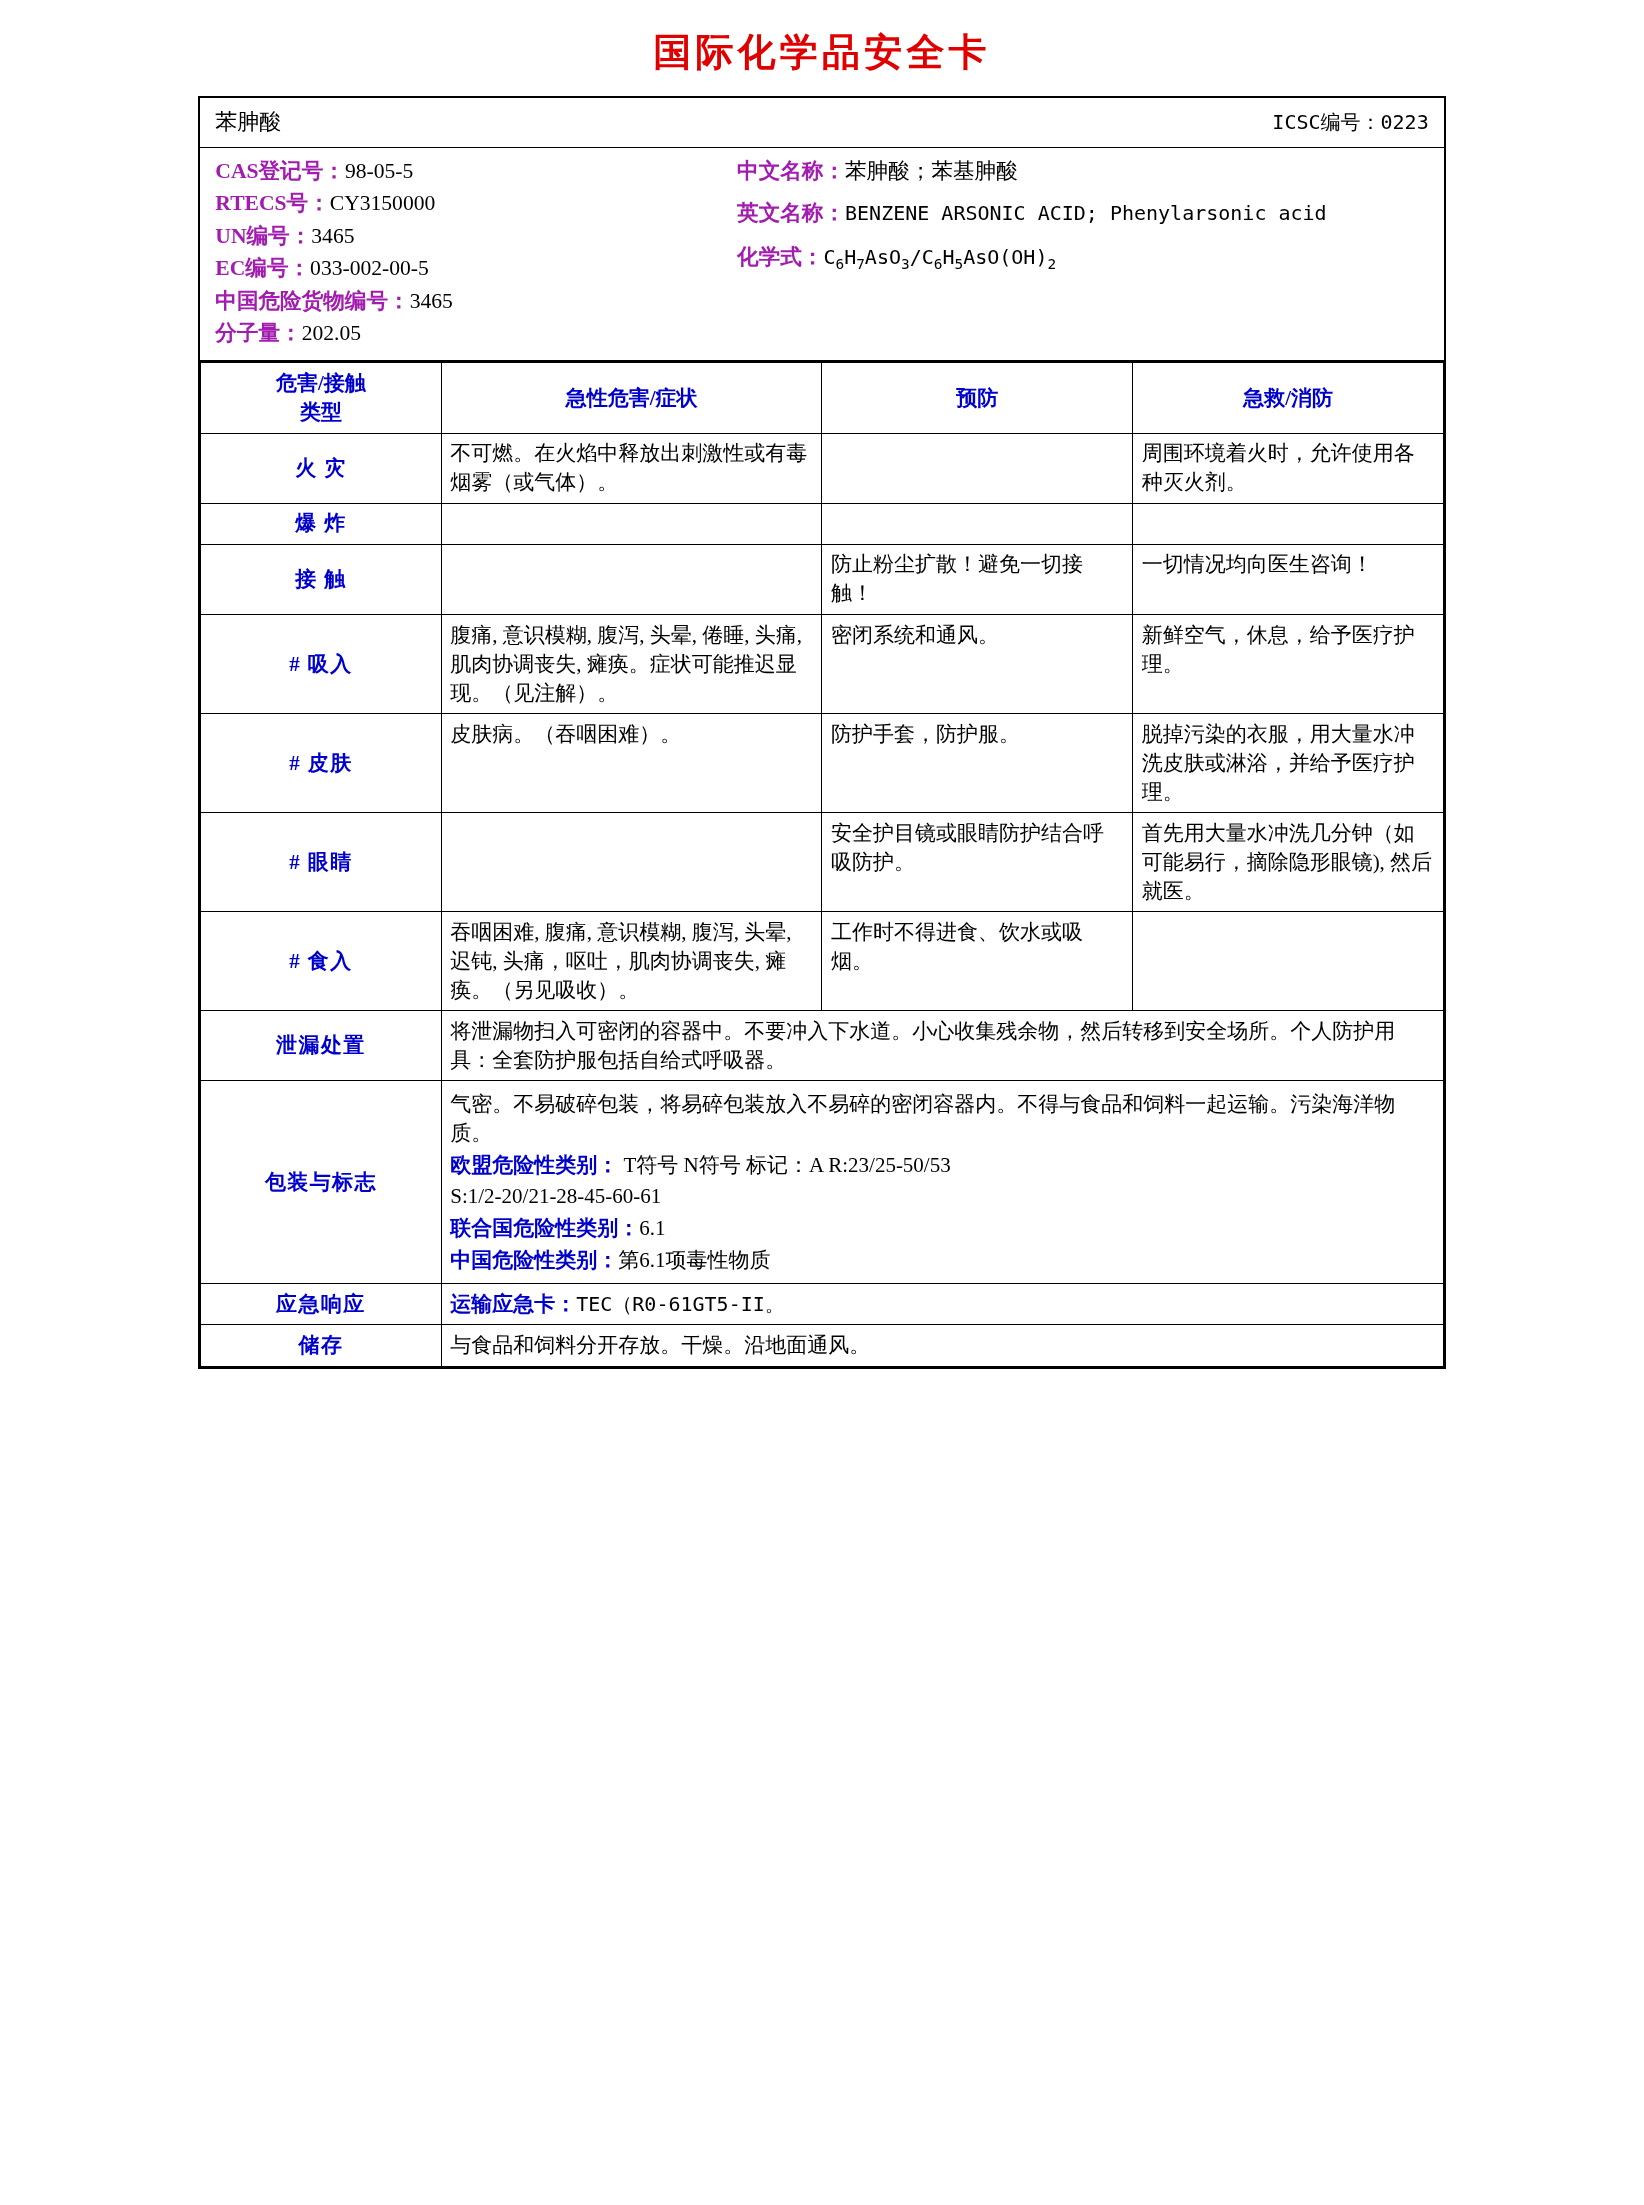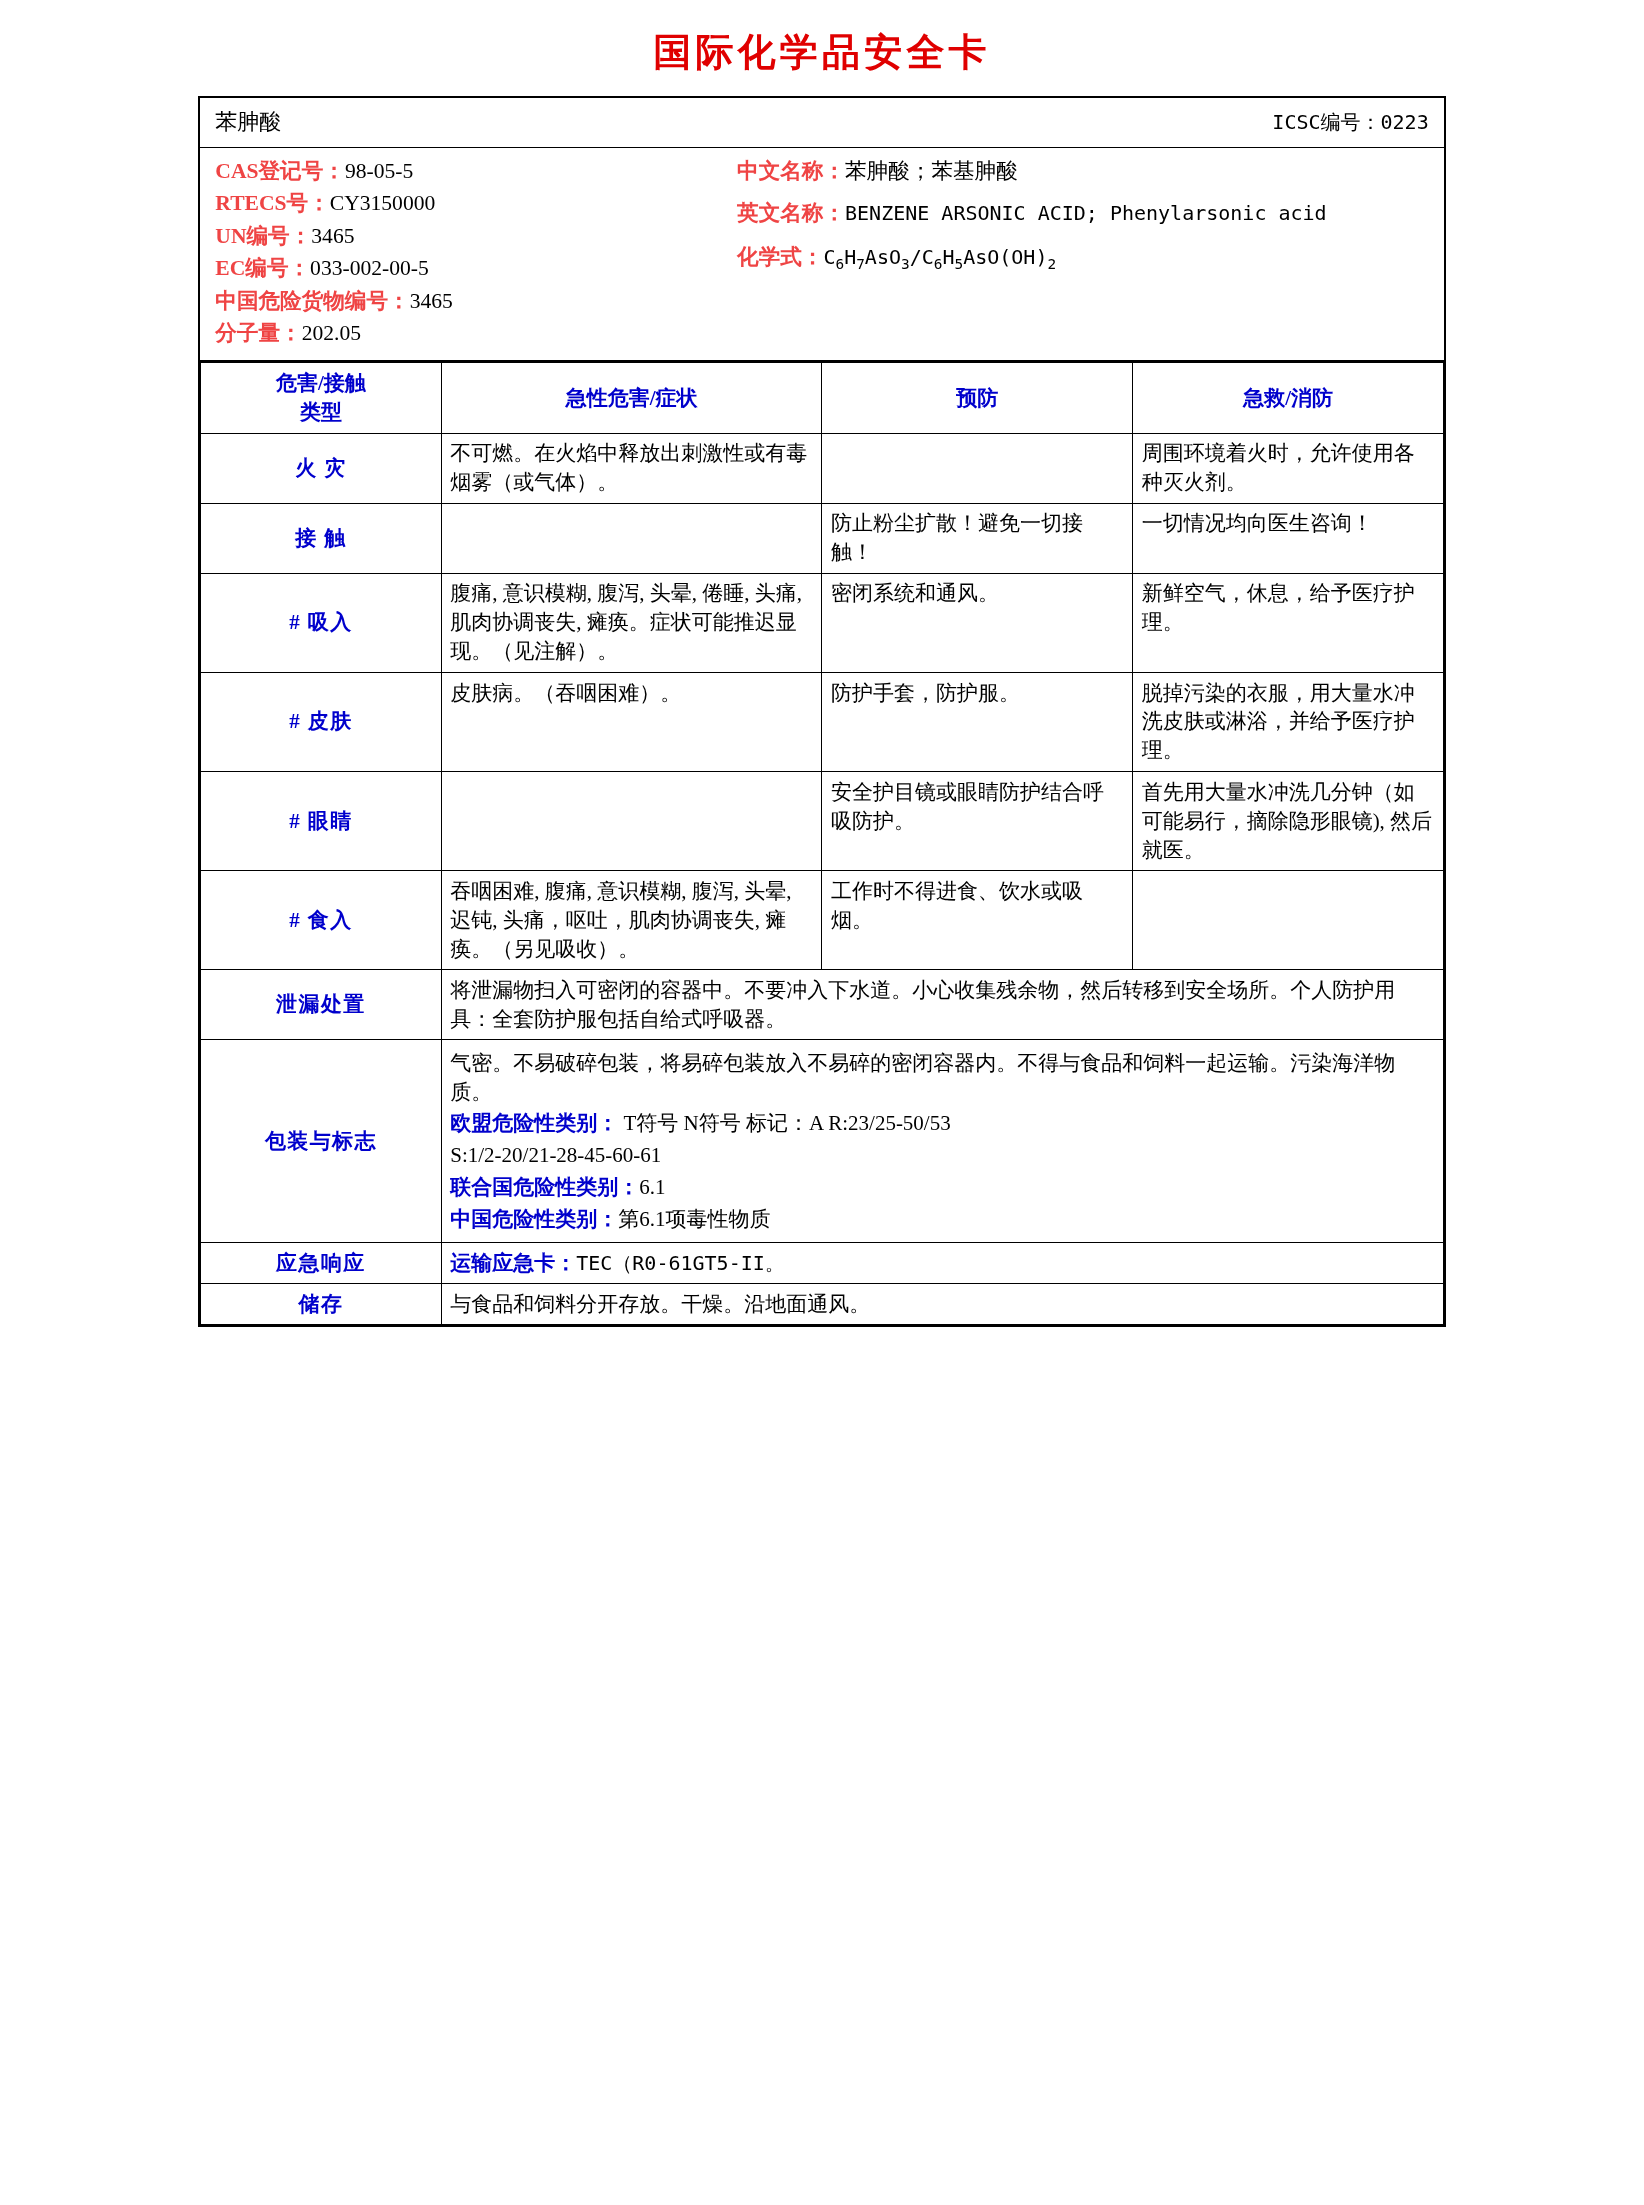--- a/index.html
+++ b/index.html
@@ -37,21 +37,21 @@
     border-collapse: collapse;
     table-layout: fixed;
   }
   table.sheet td {
     border: 1.4px solid #000;
     vertical-align: top;
     padding: 5.6px 8.4px;
     font-size: 21px;
     line-height: 1.38;
   }
-  .bluebold { color: #ef4444; font-weight: bold; }
+  .bluebold { color: #a21caf; font-weight: bold; }
   .c-label {
     color: #0000cc;
     font-weight: bold;
     text-align: center;
     vertical-align: middle !important;
     font-size: 21.6px;
     letter-spacing: 1.4px;
   }
   .hdr-cell {
     color: #0000cc;
@@ -164,20 +164,26 @@
           <td class="hdr-cell">急救/消防</td>
         </tr>
 
         <tr>
           <td class="c-label">火  灾</td>
           <td>不可燃。在火焰中释放出刺激性或有毒烟雾（或气体）。</td>
           <td></td>
           <td>周围环境着火时，允许使用各种灭火剂。</td>
         </tr>
 
+        <tr>
+          <td class="c-label">爆  炸</td>
+          <td>&nbsp;</td>
+          <td>&nbsp;</td>
+          <td>&nbsp;</td>
+        </tr>
 
         <tr>
           <td class="c-label">接  触</td>
           <td>&nbsp;</td>
           <td>防止粉尘扩散！避免一切接触！</td>
           <td>一切情况均向医生咨询！</td>
         </tr>
 
         <tr>
           <td class="c-label"># 吸入</td>

